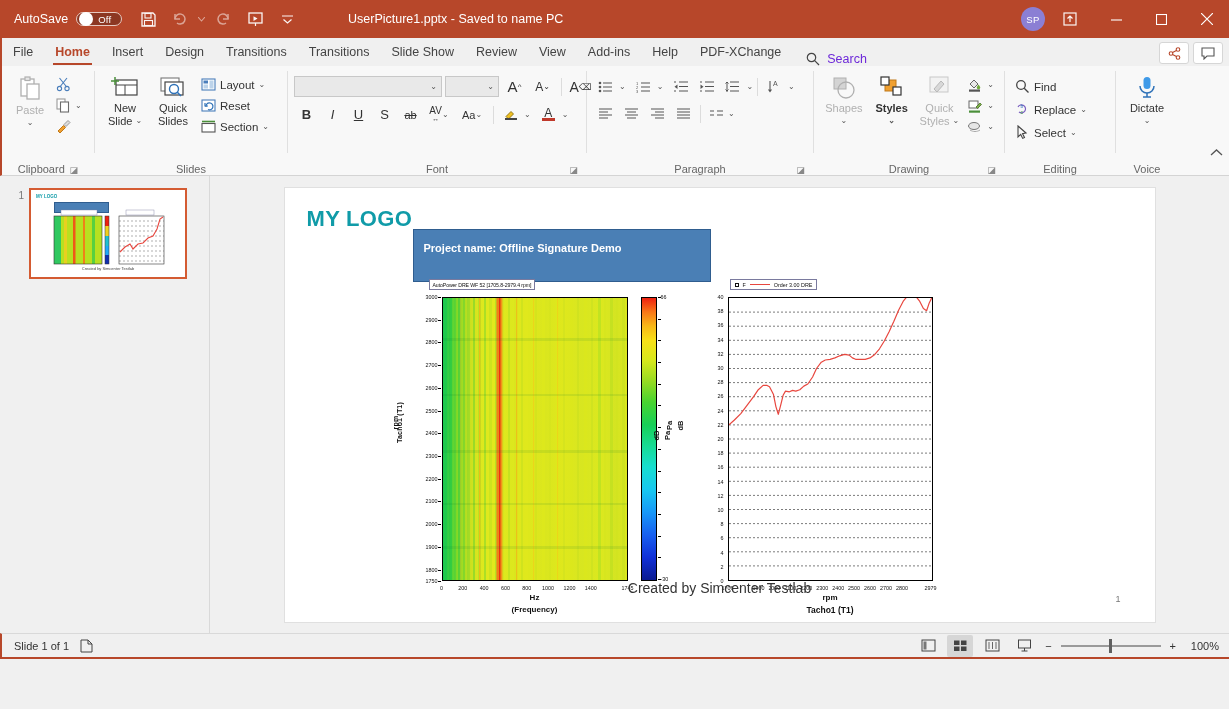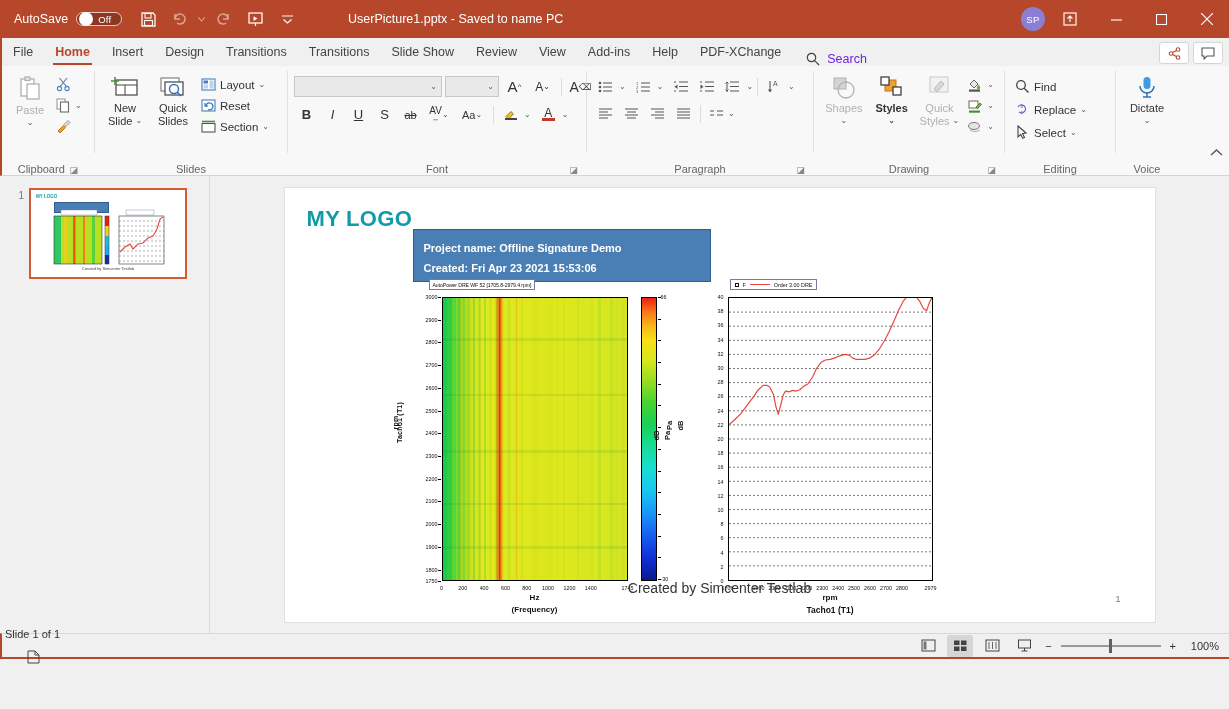--- a/index.html
+++ b/index.html
@@ -204,21 +204,21 @@
             font-size:8px; font-weight:bold; color:#111; }
   .xlabelB2{ position:absolute; left:38px; top:314px; width:205px; text-align:center;
             font-size:8.5px; font-weight:bold; color:#111; }
 
   
   .status{
     height:26px; background:#f0f0f0; border-top:1px solid #d9d9d9;
     display:flex; align-items:center; position:relative;
     border-bottom:2px solid #b7472a; border-left:2px solid #b7472a;
   }
-  .st-left{ display:flex; align-items:center; gap:10px; padding-left:3px; font-size:11px; color:#333;flex-direction:column; }
+  .st-left{ display:flex; align-items:center; gap:10px; padding-left:12px; font-size:11px; color:#333; }
   .st-right{ position:absolute; right:10px; display:flex; align-items:center; gap:6px; }
   .viewbtn{ width:26px;height:22px;display:flex;align-items:center;justify-content:center;
             cursor:pointer; border-radius:2px;}
   .viewbtn.active{ background:#d6d6d6; }
   .zoomslider{ display:flex; align-items:center; gap:7px; font-size:11px; color:#333; }
   .ztrack{ width:100px; height:2px; background:#9a9a9a; position:relative; cursor:pointer;}
   .zhandle{ position:absolute; left:48px; top:-6px; width:3px; height:14px; background:#606060; }
   .zpct{ width:34px; text-align:right; font-size:11px; }
   svg{ display:block; }
 </style>
@@ -796,21 +796,20 @@
     </div>
   </div>
 
   <div class="editor">
     <div class="slide">
 
       <div class="logo">MY LOGO</div>
 
       <div class="infobox">
         <div>Project name: Offline Signature Demo</div>
-        <div>Created: Fri Apr 23 2021 15:53:06</div>
       </div>
 
       <div class="chartA">
         <div class="chartA-legend">AutoPower DRE WF 52 [1705.8-2979.4 rpm]</div>
 
         <div class="ylabelA">
           <span>Tacho1 (T1)</span>
         </div>
         <div class="ylabelA" style="left:-18px">
           <span>rpm</span>

